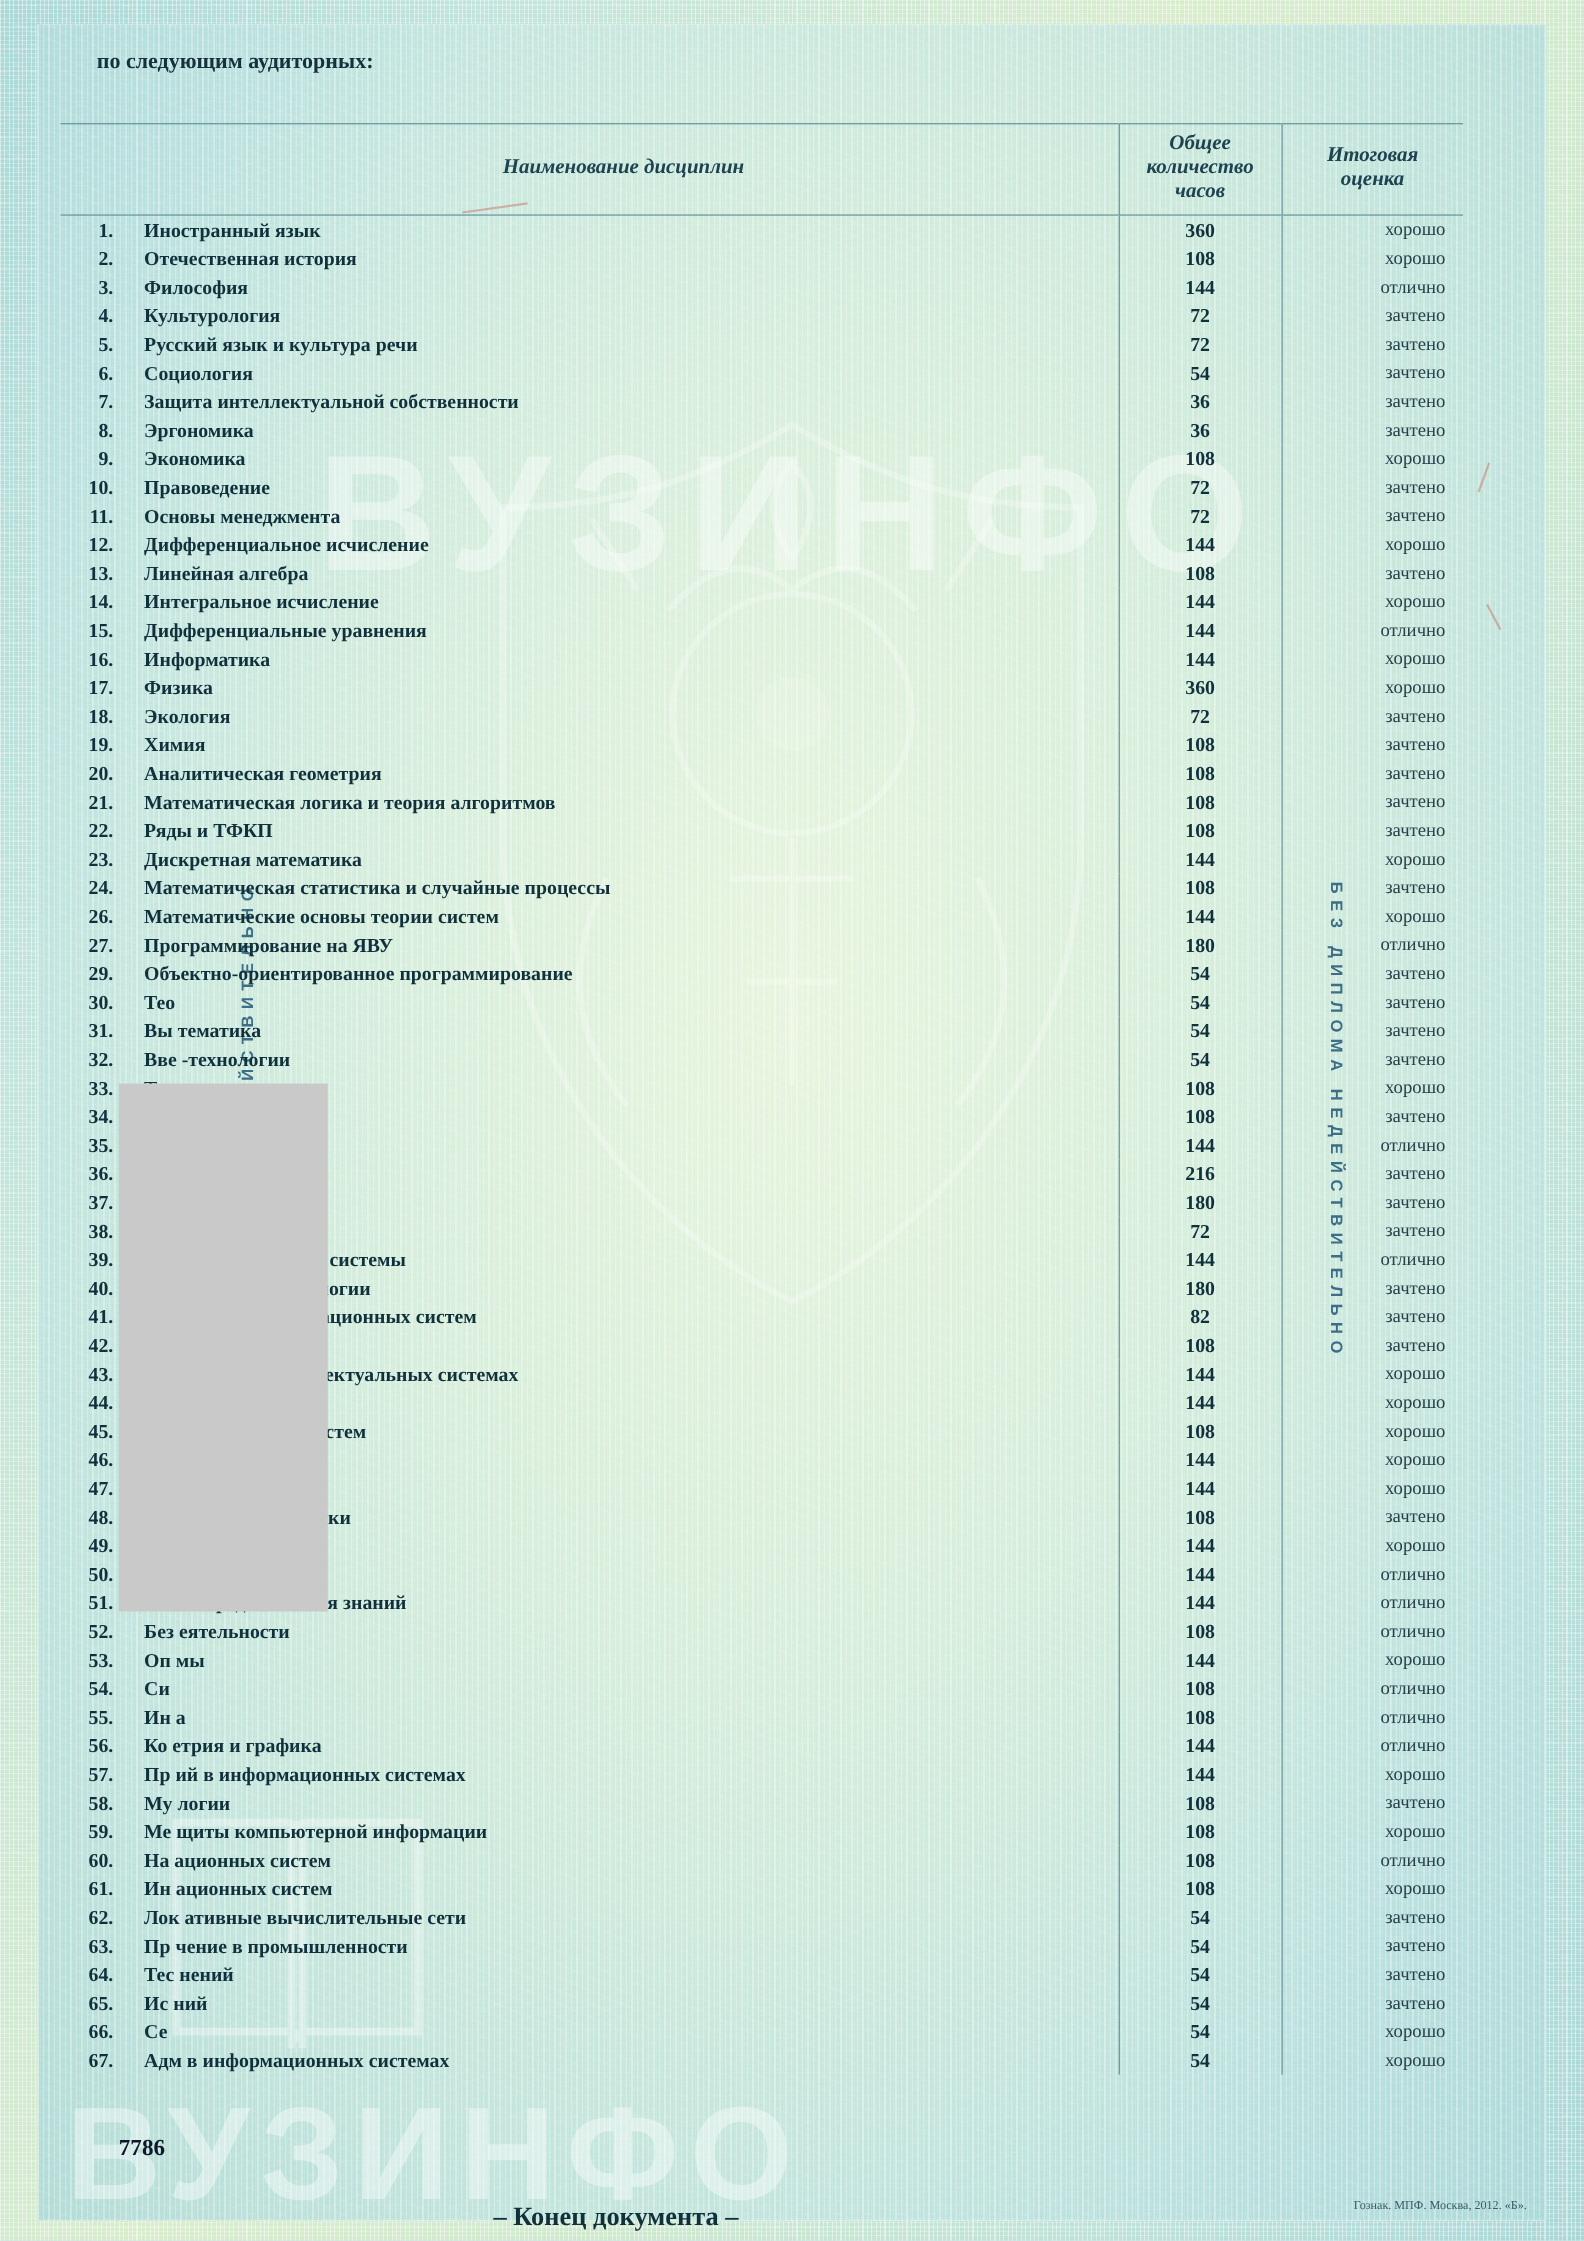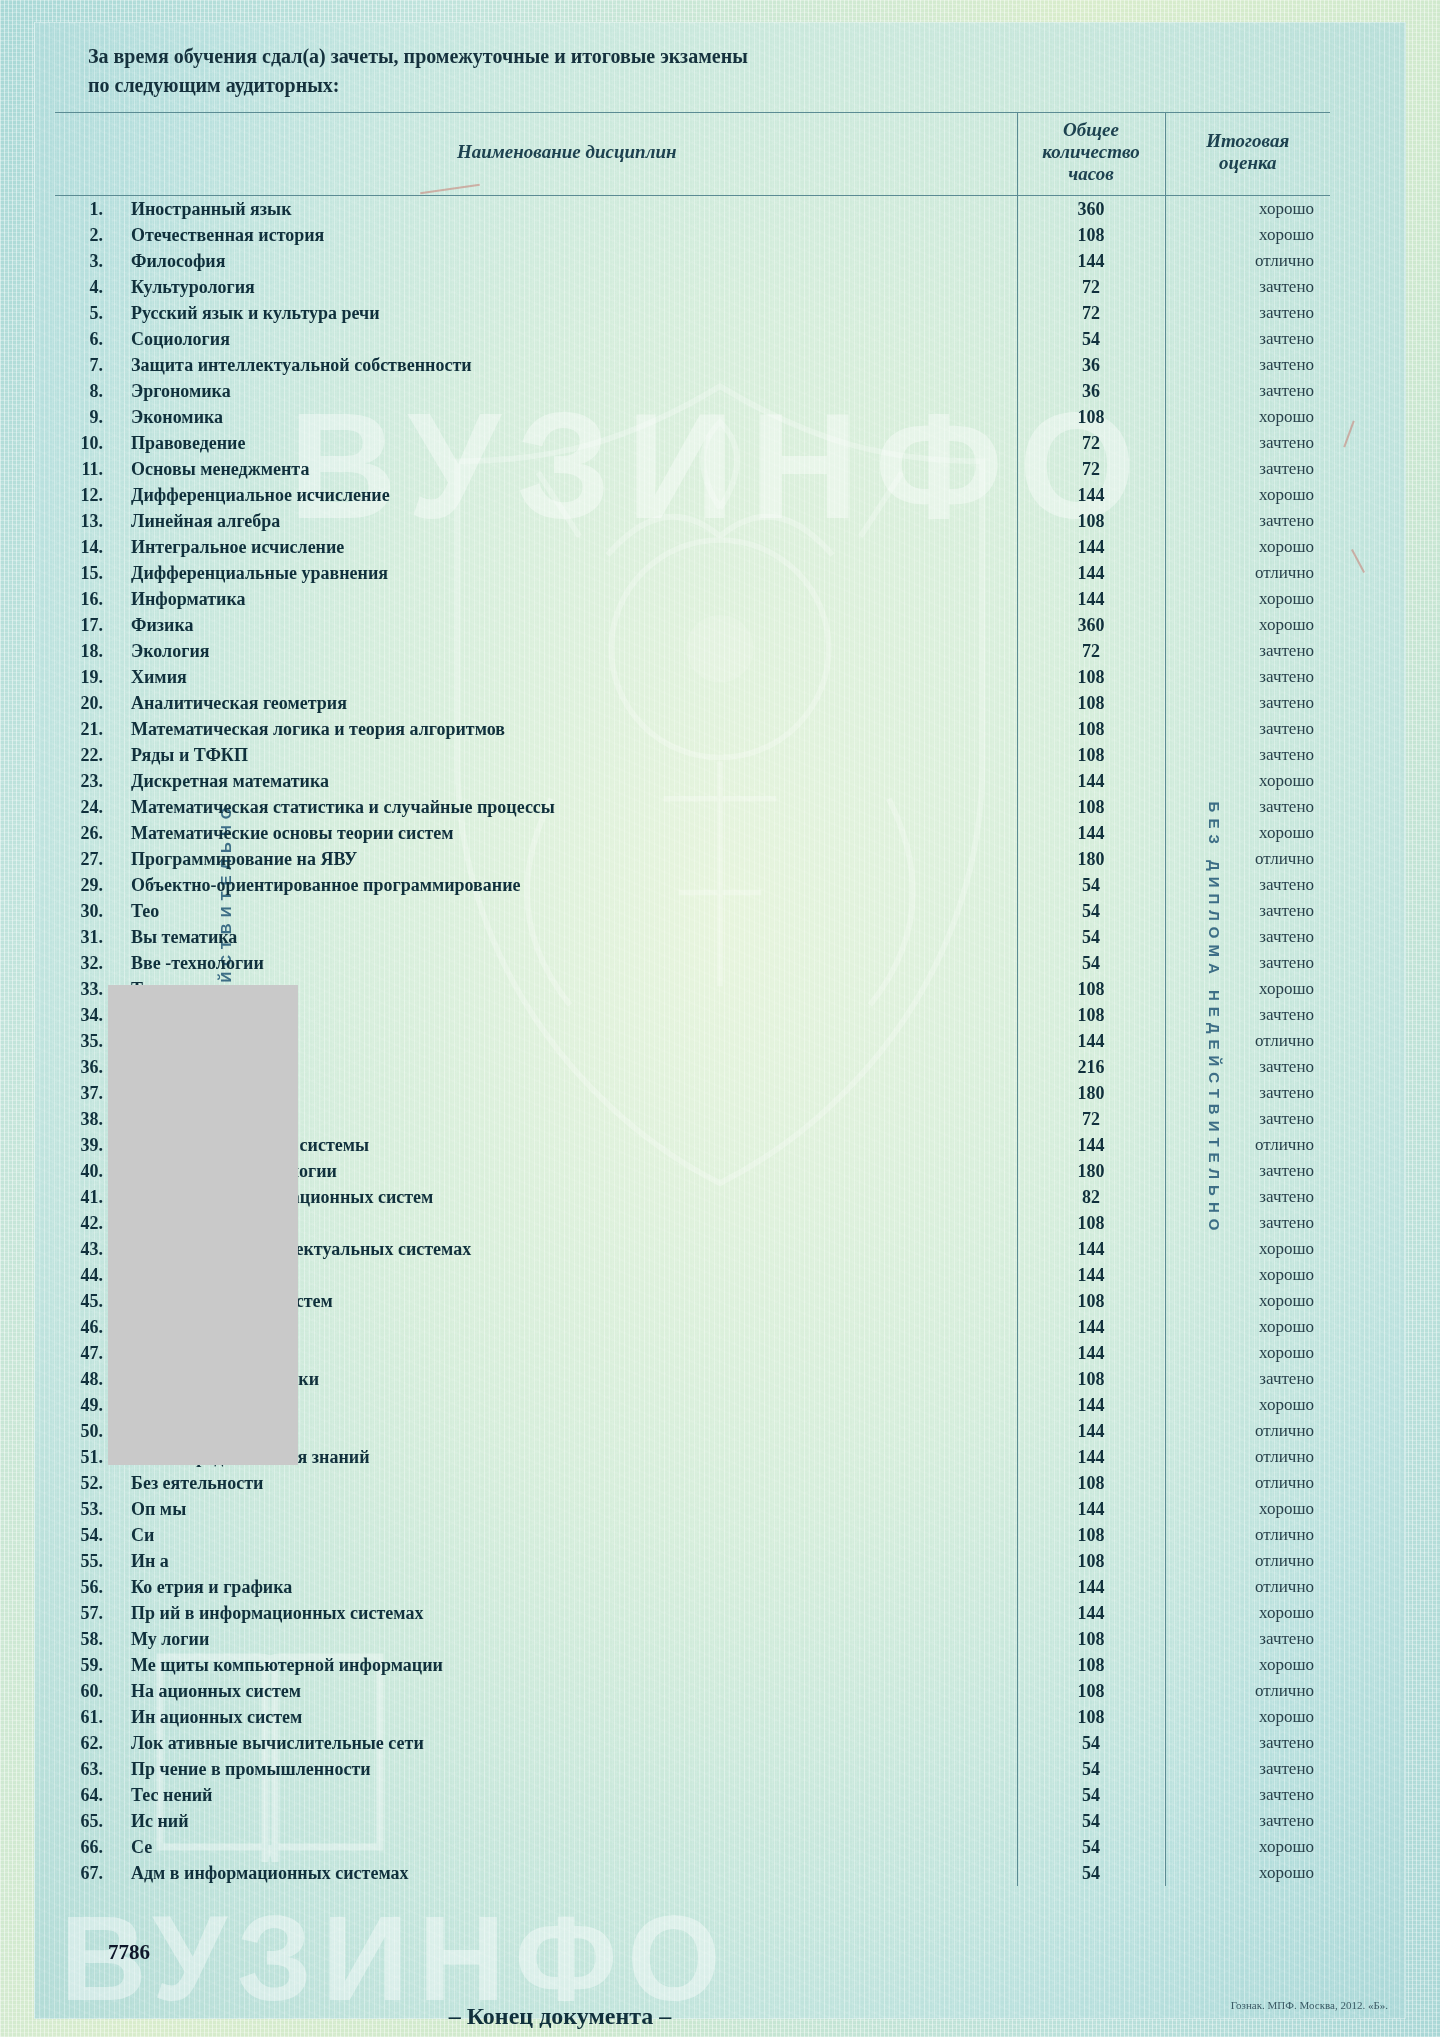--- a/index.html
+++ b/index.html
@@ -192,21 +192,20 @@
 
 <div class="wm-text">ВУЗИНФО</div>
 <div class="wm-text2">ВУЗИНФО</div>
 
 <div class="side-text side-left">БЕЗ ДИПЛОМА НЕДЕЙСТВИТЕЛЬНО</div>
 <div class="side-text side-right">БЕЗ ДИПЛОМА НЕДЕЙСТВИТЕЛЬНО</div>
 
 <div class="content">
 
   <div class="heading">
-    <div>За время обучения сдал(а) зачеты, промежуточные и итоговые экзамены</div>
     <div>по следующим аудиторных:</div>
   </div>
 
   <div class="table-wrap">
     <table>
       <colgroup>
         <col class="c-num">
           <col class="c-name">
           <col class="c-hours">
           <col class="c-mark">

